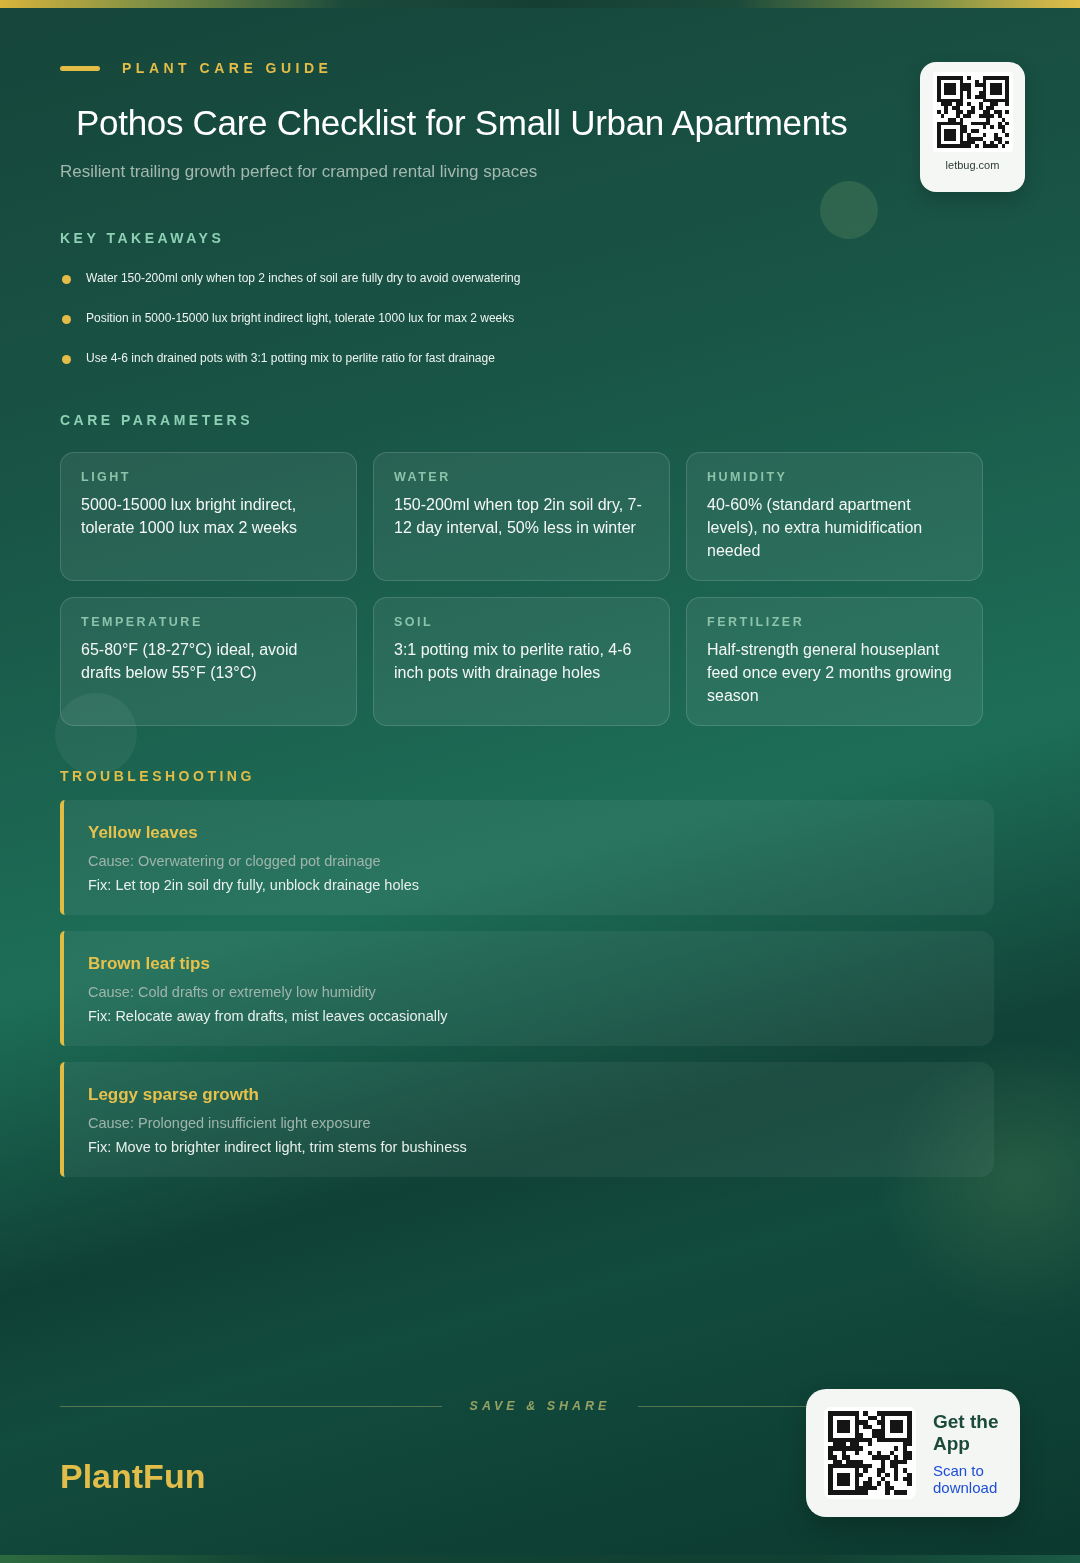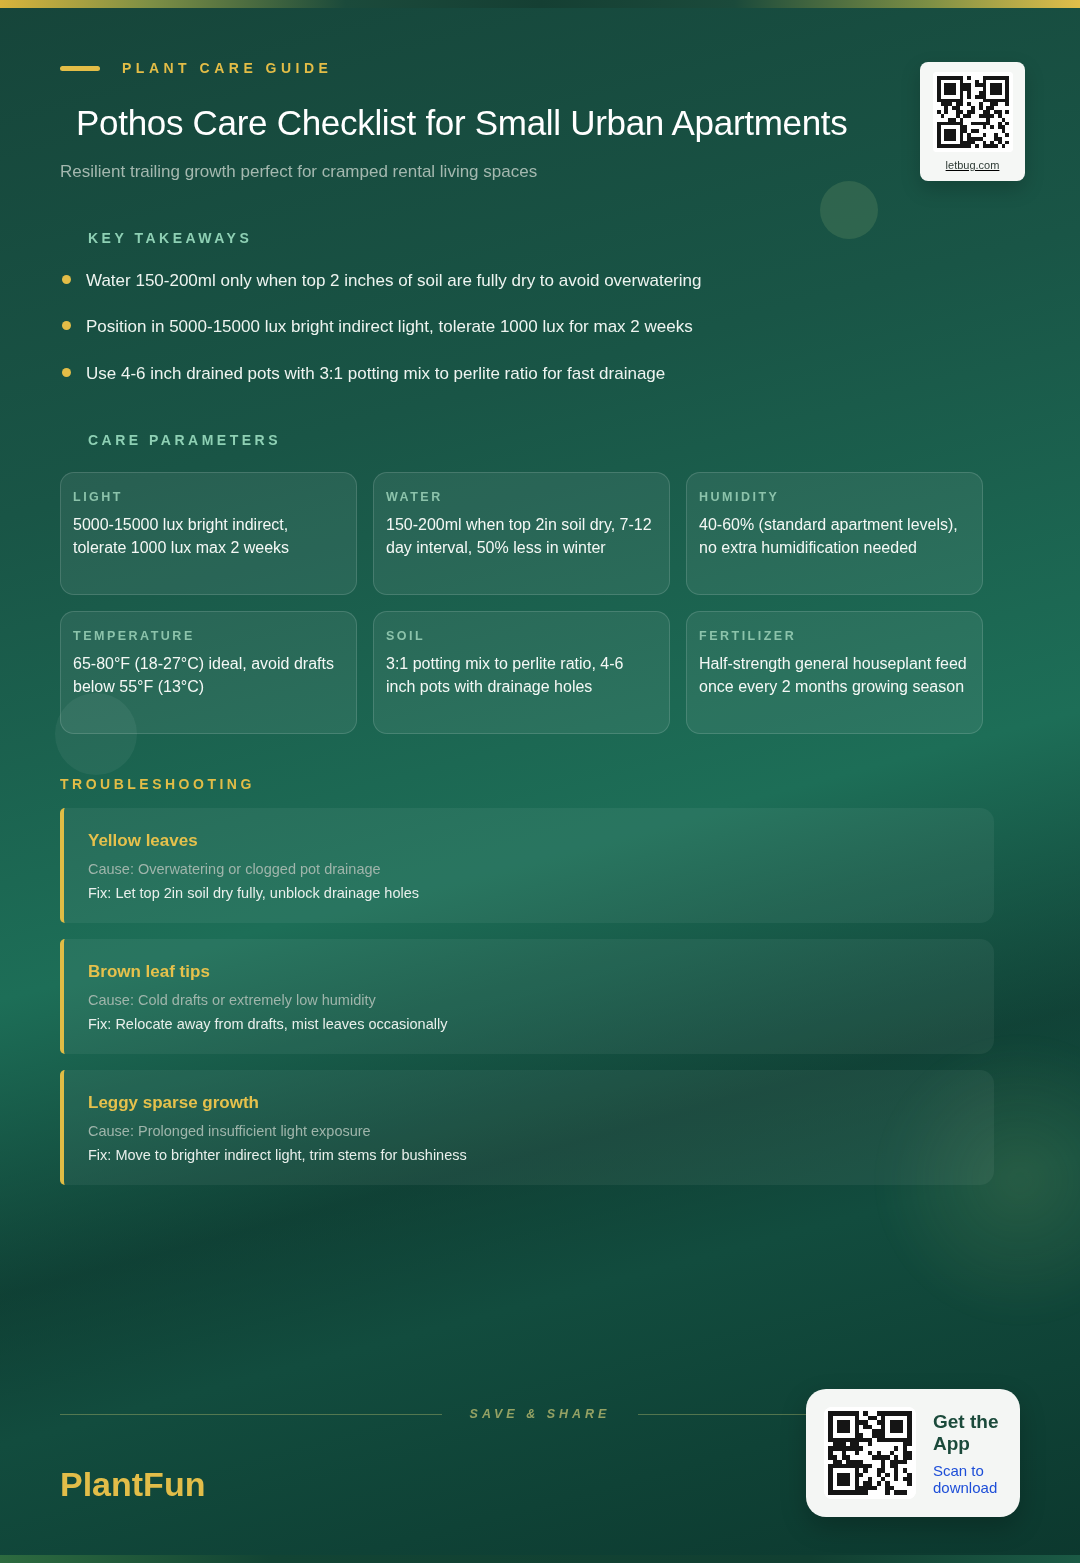--- a/index.html
+++ b/index.html
@@ -21,37 +21,37 @@
   .blob-2{left:55px;top:693px;width:82px;height:82px;background:rgba(255,255,255,0.055);z-index:3;}
   .blob-3{left:870px;top:1030px;width:300px;height:300px;
     background:radial-gradient(circle,rgba(190,215,120,0.12) 0%,rgba(190,215,120,0) 68%);filter:blur(8px);}
   .content{position:relative;z-index:2;padding:0 60px;}
   
   .eyebrow{margin-top:60px;display:flex;align-items:center;}
   .dash{width:40px;height:5px;border-radius:3px;background:#e3bd47;}
   .eyebrow-text{margin-left:22px;color:#e3bd47;font-size:14px;font-weight:bold;letter-spacing:4.5px;}
   .title{margin-top:24px;max-width:860px;color:#ffffff;font-size:35px;line-height:1.3;font-weight:normal;letter-spacing:-0.3px;margin-left:16px;}
   .subtitle{margin-top:16px;color:#a4b8af;font-size:17px;}
-  .qr-card-top{position:absolute;top:62px;right:55px;width:105px;background:#f5f7f5;border-radius:8px;
-    padding:10px 0 10px;text-align:center;box-shadow:0 8px 20px rgba(0,0,0,0.18);z-index:4;text-decoration:underline;}
+  .qr-card-top{position:absolute;top:62px;right:55px;width:105px;background:#f5f7f5;border-radius:16px;
+    padding:10px 0 21px;text-align:center;box-shadow:0 8px 20px rgba(0,0,0,0.18);z-index:4;}
   .qr-card-top svg{width:80px;height:80px;display:block;margin:0 auto;background:#fff;border-radius:4px;}
   .qr-caption{margin-top:7px;font-size:11px;color:#2e3b35;font-weight:500;}
   
   .section-label{font-size:14px;font-weight:bold;letter-spacing:3.5px;}
-  .mint{color:#8ed0b4;margin-left:28px;}
+  .mint{color:#8ed0b4;}
   .goldc{color:#e3bd47;}
   .sec-takeaways{margin-top:48px;}
   .bullet-row{display:flex;align-items:flex-start;margin-top:24px;}
   .bullet-dot{flex:0 0 9px;width:9px;height:9px;border-radius:50%;background:#e3bd47;margin:5px 15px 0 2px;}
-  .bullet-text{color:#eef4f0;font-size:17px;line-height:1.35;}
+  .bullet-text{color:#eef4f0;font-size:12px;line-height:1.35;}
   
   .sec-params{margin-top:46px;}
   .card-grid{margin-top:24px;display:grid;grid-template-columns:repeat(3,297px);gap:16px;}
   .param-card{background:rgba(255,255,255,0.065);border:1px solid rgba(255,255,255,0.14);
-    border-radius:14px;padding:17px 12px 18px;min-height:86px;}
+    border-radius:14px;padding:17px 20px 18px;min-height:86px;}
   .param-label{font-size:12.5px;font-weight:bold;letter-spacing:2.5px;color:#8cc3ab;}
   .param-text{margin-top:10px;color:#f4f8f5;font-size:16px;line-height:1.42;font-weight:500;}
   
   .sec-trouble{margin-top:42px;}
   .ts-card{margin-top:16px;background:rgba(255,255,255,0.055);border-left:4px solid #e0bc45;
     border-radius:5px 14px 14px 5px;padding:23px 24px 22px;width:934px;box-sizing:border-box;}
   .ts-title{color:#e6c14c;font-size:17px;font-weight:bold;}
   .ts-cause{margin-top:10px;color:#9fb5ab;font-size:14.5px;}
   .ts-fix{margin-top:8px;color:#e8efeb;font-size:14.5px;}
   

